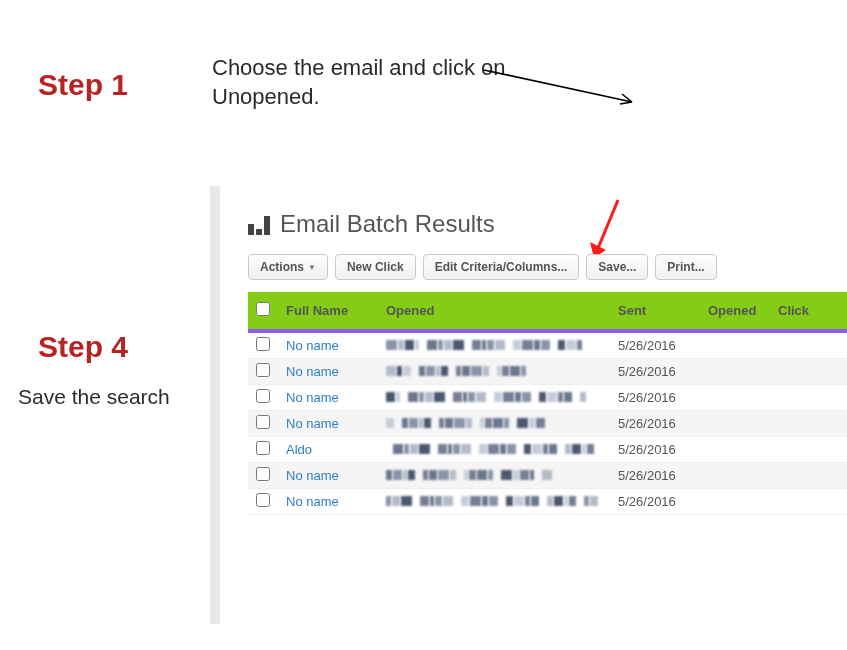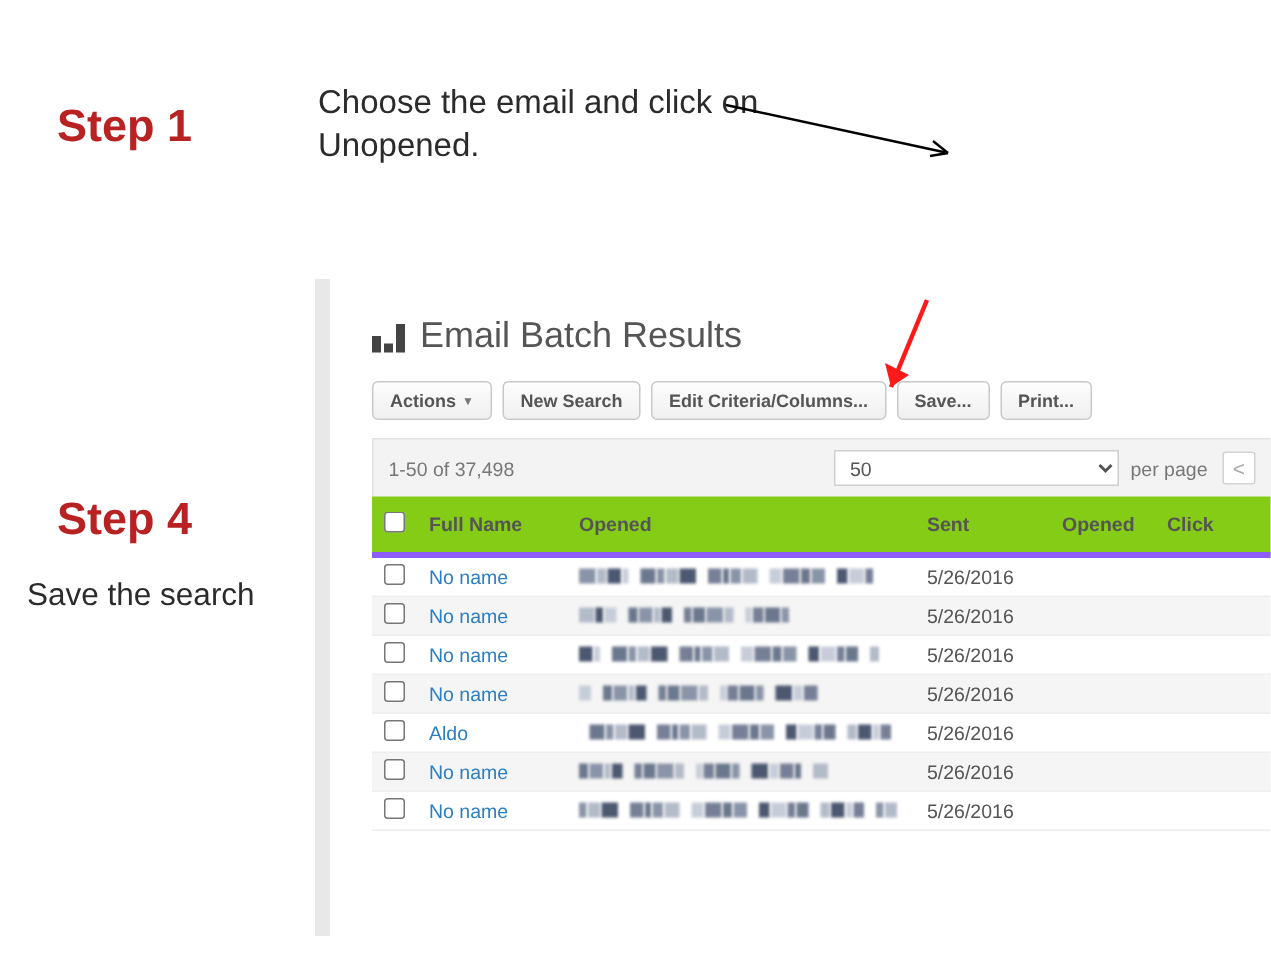--- a/index.html
+++ b/index.html
@@ -261,35 +261,26 @@
         <span></span>
       </span>
     <span>Email Batch Results</span>
   </div>
 
   <div class="toolbar">
     <button class="btn">
       <span>Actions</span>
         <span class="tri">▼</span>
     </button>
-    <button class="btn">New Search</button>
+    <button class="btn">New Click</button>
     <button class="btn">Edit Criteria/Columns...</button>
     <button class="btn">Save...</button>
     <button class="btn">Print...</button>
   </div>
 
-  <div class="meta-row">
-    <span class="range">1-50 of 37,498</span>
-    <span class="spacer"></span>
-    <select class="perpage">
-      <option>50</option>
-    </select>
-    <span class="perpage-label">per page</span>
-    <button class="pager-btn">&lt;</button>
-  </div>
 
   <table class="results">
     <thead>
       <tr>
         <th class="col-chk"><input type="checkbox" style=""></th>
         <th class="col-name">Full Name</th>
         <th class="col-email">Opened</th>
         <th class="col-sent">Sent</th>
         <th class="col-opened">Opened</th>
         <th>Click</th>

